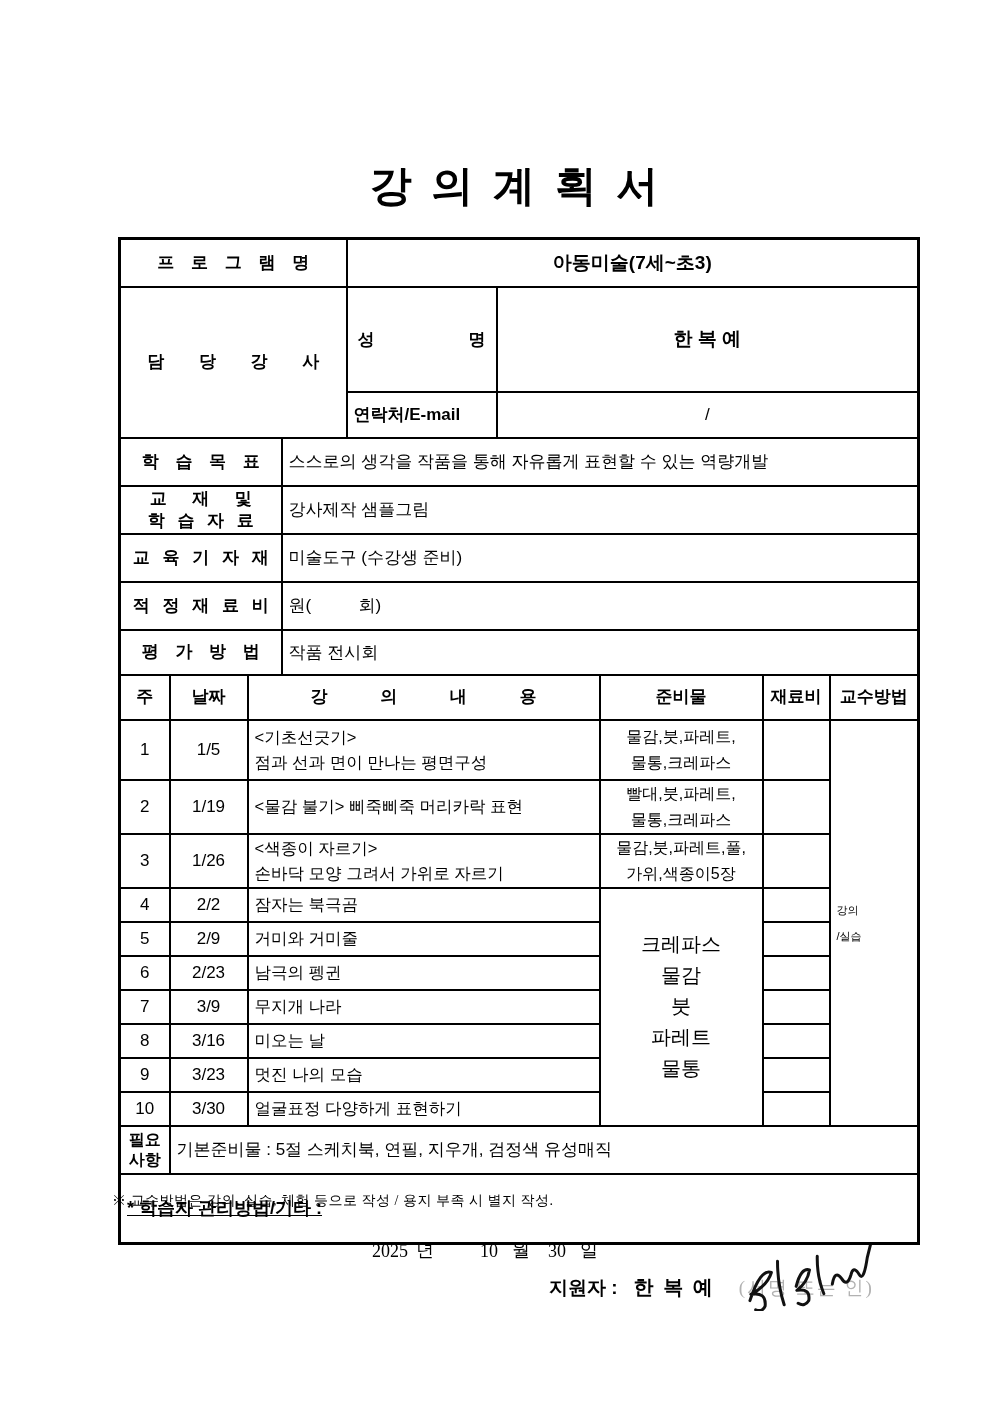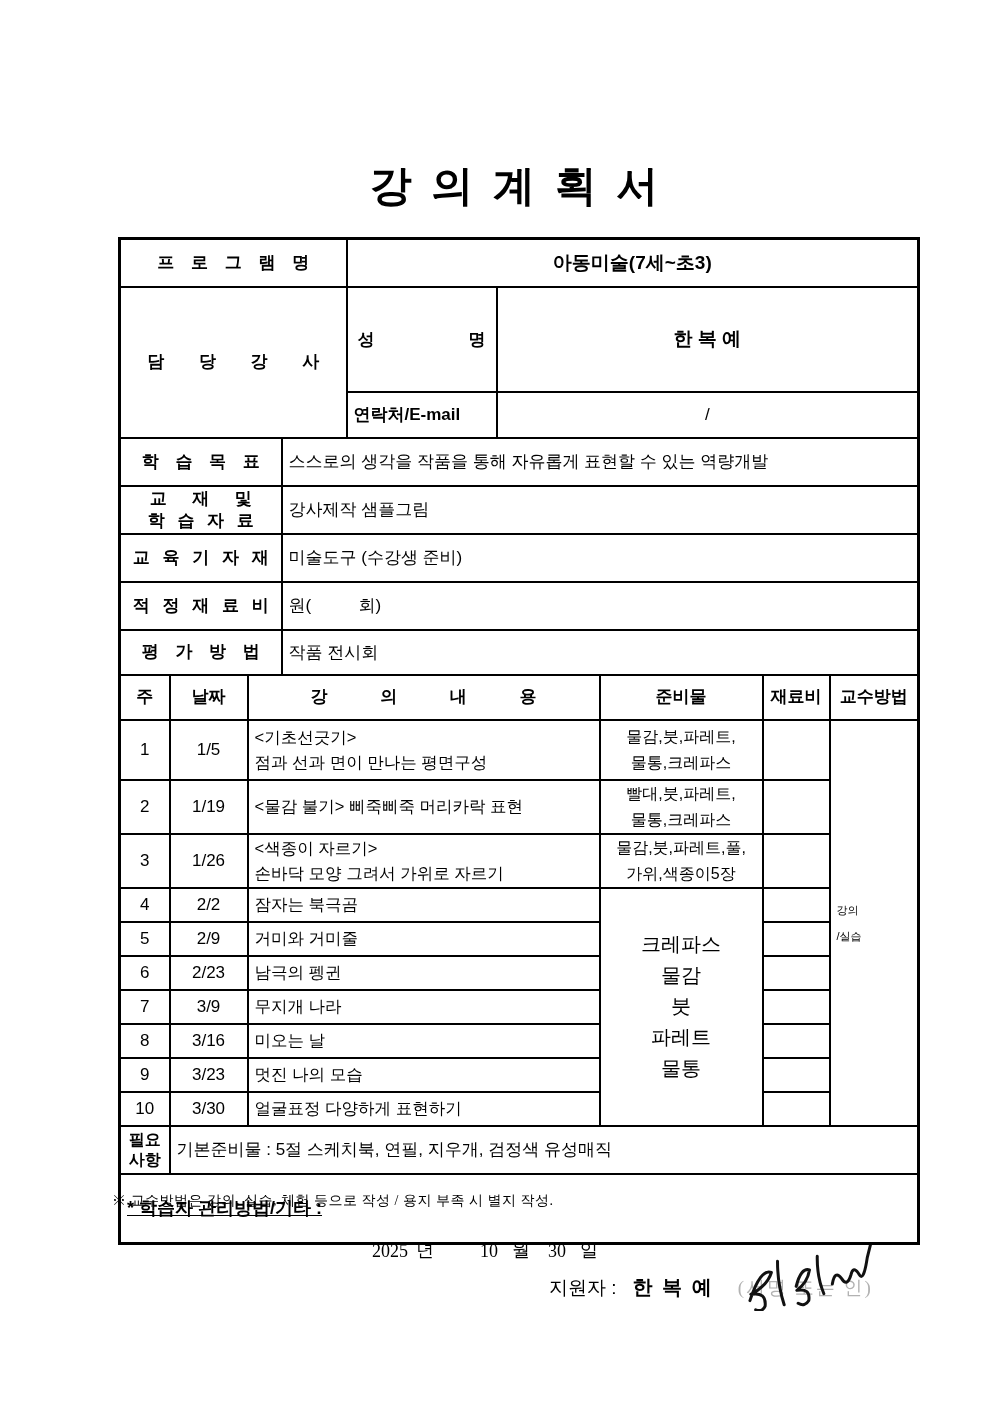--- a/index.html
+++ b/index.html
@@ -66,21 +66,21 @@
     font-size:18px;display:flex;align-items:flex-end;
   }
   .date-line .g1{margin-left:8px;}
   .date-line .g2{margin-left:46px;}
   .date-line .g3{margin-left:14px;}
   .date-line .g4{margin-left:18px;}
   .sig-line{
     position:absolute;left:549px;top:1274px;
     display:flex;align-items:baseline;
   }
-  .sig-label{font-weight:normal;font-size:19px;}
+  .sig-label{font-weight:bold;font-size:19px;}
   .sig-name{font-weight:bold;font-size:20px;margin-left:16px;letter-spacing:2px;}
   .sig-hint{
     font-family:"Liberation Serif", serif;
     font-size:19px;color:#b2b2b2;margin-left:24px;letter-spacing:2px;
   }
   .sig-svg{position:absolute;left:735px;top:1245px;}
 </style>
 </head>
 <body>
 

